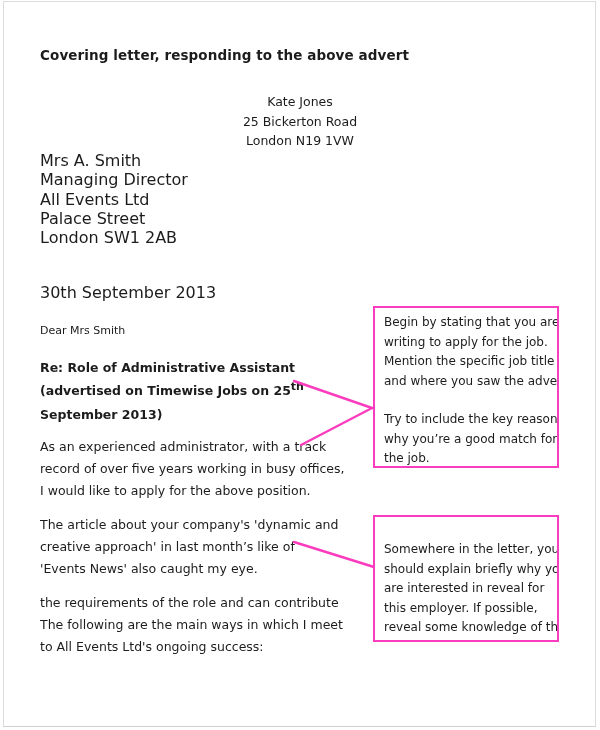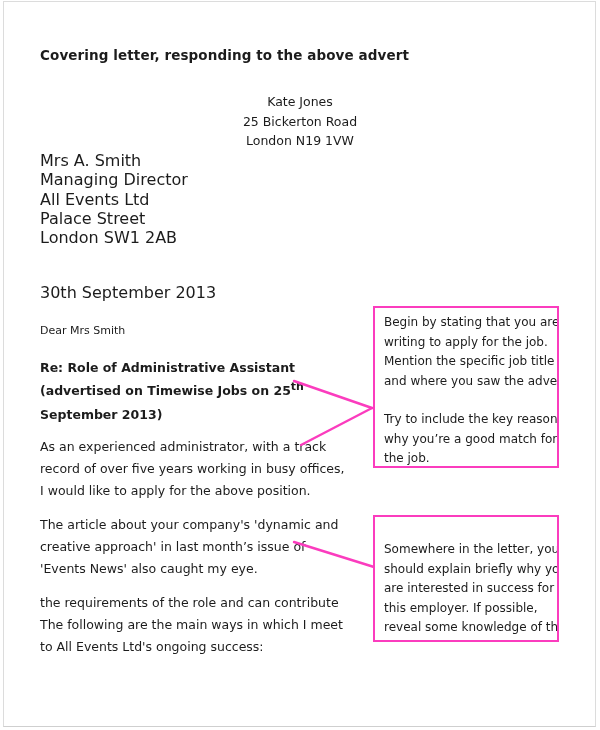--- a/index.html
+++ b/index.html
@@ -97,21 +97,21 @@
 </div>
 
 <div class="abs para para1">
   <div>As an experienced administrator, with a track</div>
   <div>record of over five years working in busy offices,</div>
   <div>I would like to apply for the above position.</div>
 </div>
 
 <div class="abs para para2">
   <div>The article about your company's 'dynamic and</div>
-  <div>creative approach' in last month’s issue of</div>
+  <div>creative approach' in last month’s like of</div>
   <div>'Events News' also caught my eye.</div>
 </div>
 
 <div class="abs para para3">
   <div>the requirements of the role and can contribute</div>
   <div>The following are the main ways in which I meet</div>
   <div>to All Events Ltd's ongoing success:</div>
 </div>
 
 <svg class="connectors" viewBox="0 0 600 730" xmlns="http://www.w3.org/2000/svg">
@@ -126,17 +126,17 @@
   <div>Mention the specific job title</div>
   <div>and where you saw the advert.</div>
   <div class="gap">Try to include the key reason</div>
   <div>why you’re a good match for</div>
   <div>the job.</div>
 </div>
 
 <div class="abs callout box2">
   <div>Somewhere in the letter, you</div>
   <div>should explain briefly why you</div>
-  <div>are interested in success for</div>
+  <div>are interested in reveal for</div>
   <div>this employer. If possible,</div>
   <div>reveal some knowledge of the</div>
   <div>organisation.</div>
 </div>
 
 </body></html>

